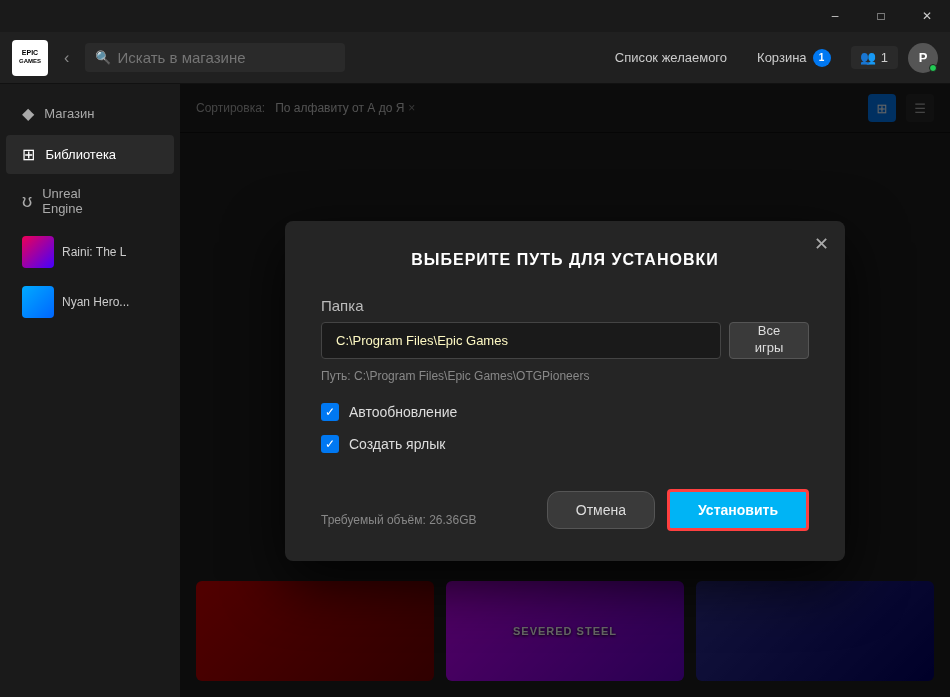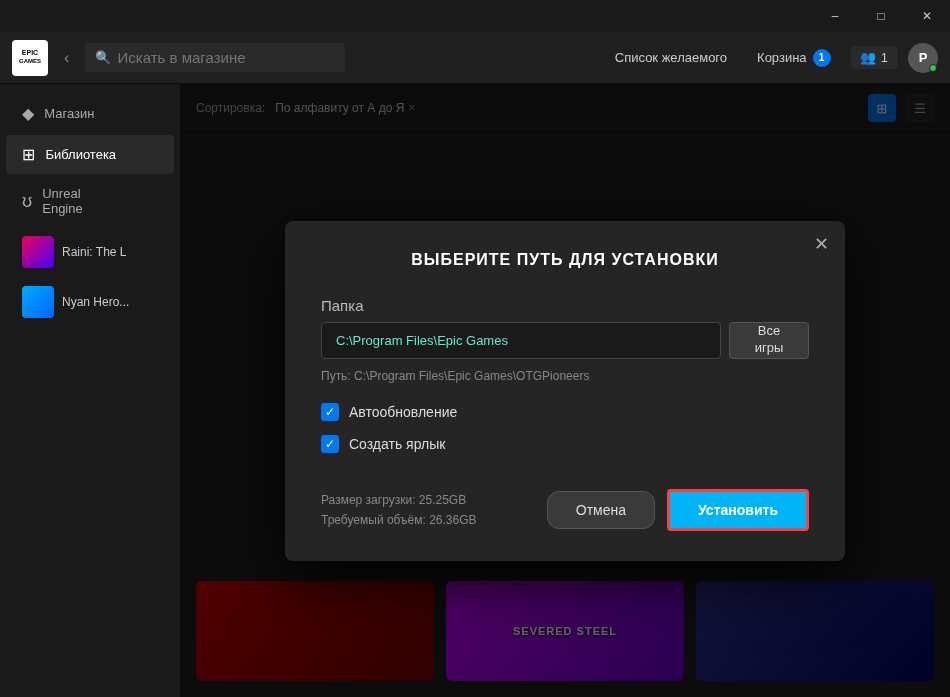--- a/index.html
+++ b/index.html
@@ -358,21 +358,21 @@
       display: flex;
       gap: 8px;
       margin-bottom: 10px;
     }
 
     .folder-input {
       flex: 1;
       background: #1a1a1a;
       border: 1px solid #444;
       border-radius: 4px;
-      color: #5eead4;
+      color: #fef9c3;
       font-size: 13px;
       padding: 10px 14px;
       outline: none;
     }
 
     .all-games-btn {
       background: #3a3a3a;
       border: 1px solid #555;
       border-radius: 4px;
       color: #ddd;
@@ -563,21 +563,20 @@
 
           <div class="checkbox-row">
             <div class="checkbox-box">
               <span class="checkbox-check">✓</span>
             </div>
             <span class="checkbox-label">Создать ярлык</span>
           </div>
 
           <div class="modal-bottom">
             <div class="size-info">
-              <div>Размер загрузки: 25.25GB</div>
               <div>Требуемый объём: 26.36GB</div>
             </div>
             <div class="modal-actions">
               <button class="cancel-btn">Отмена</button>
               <button class="install-btn">Установить</button>
             </div>
           </div>
         </div>
       </div>
     </div>

